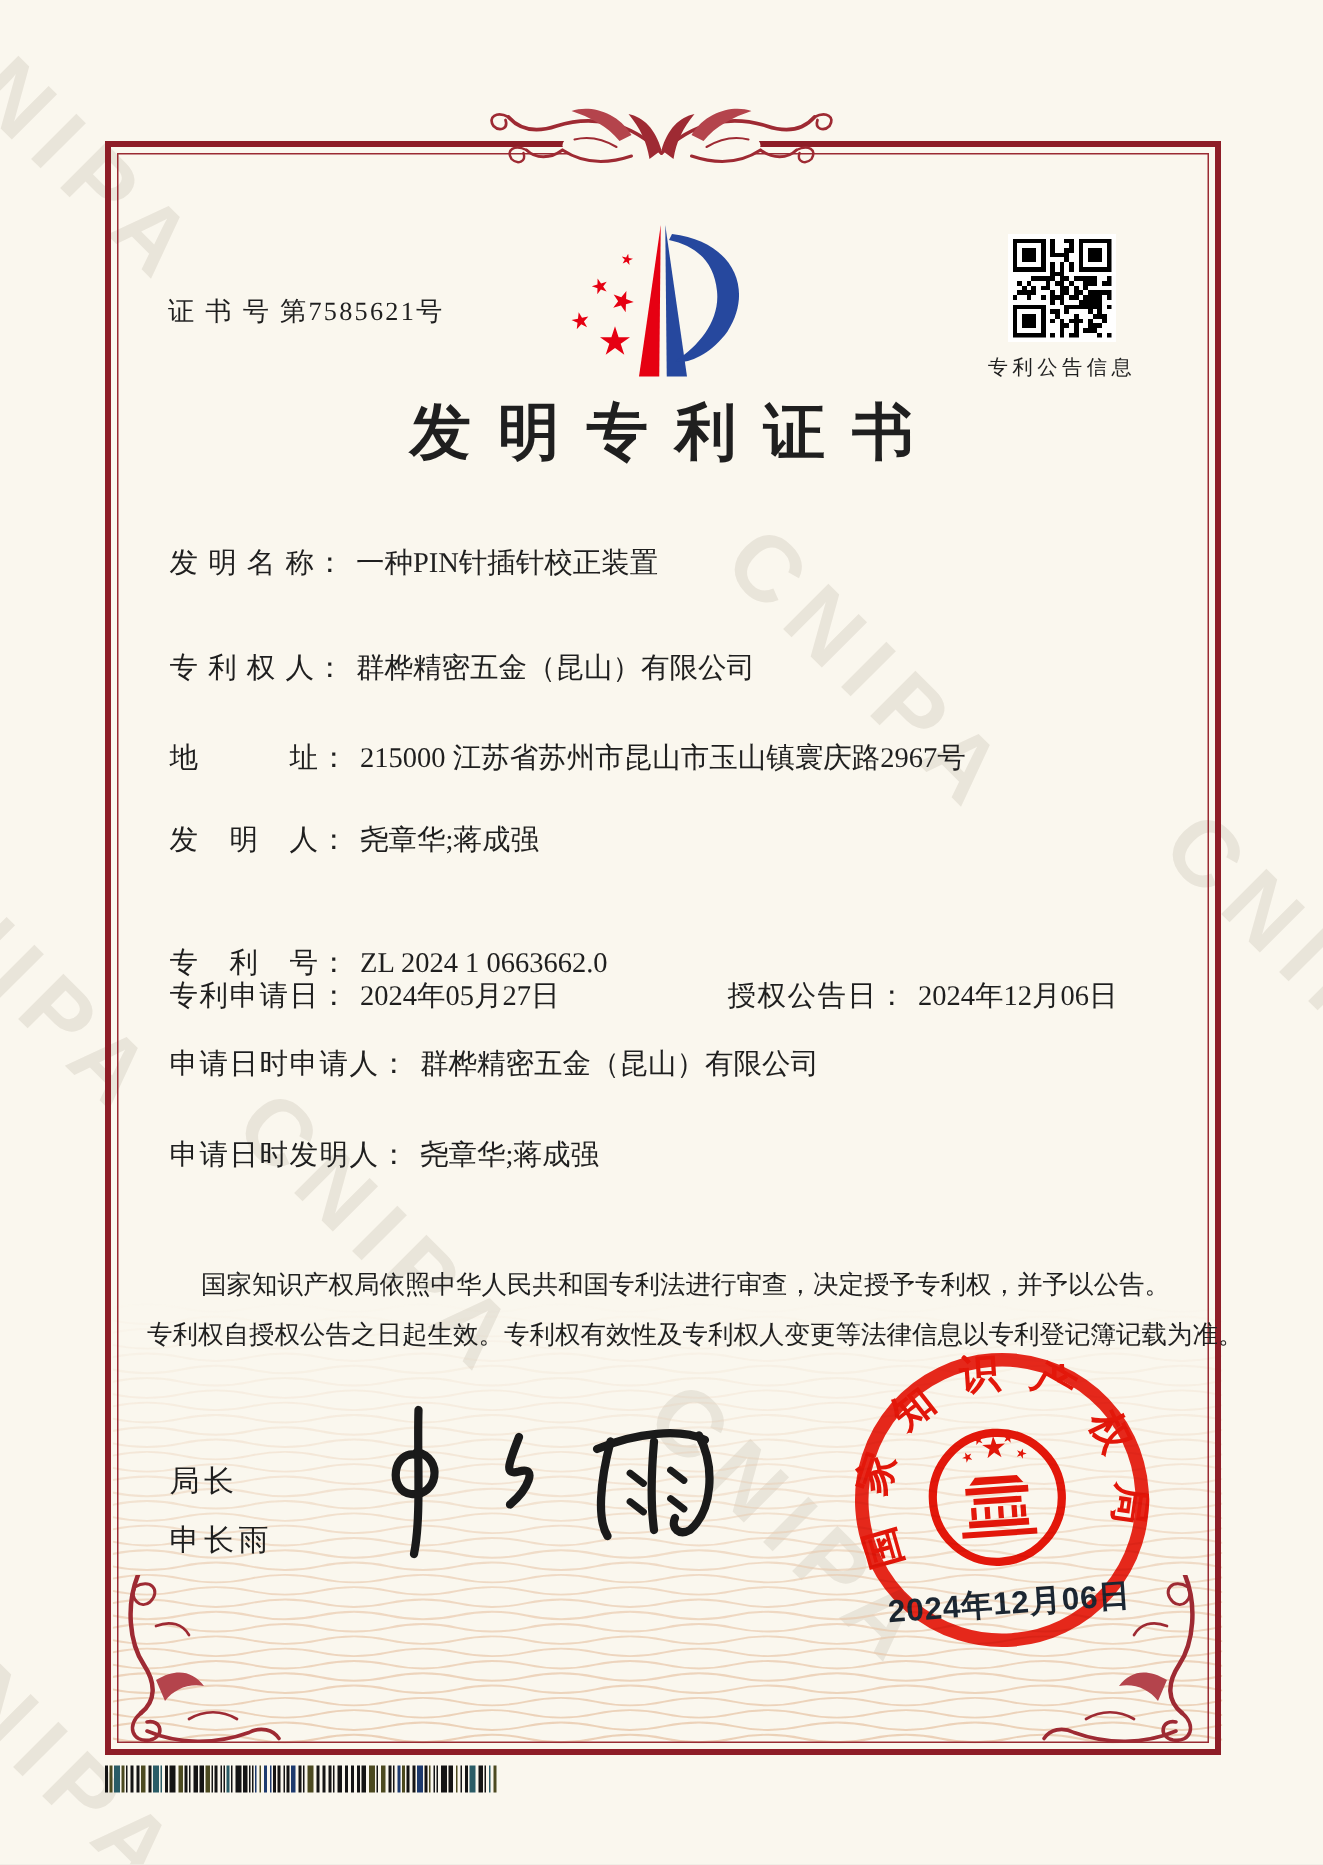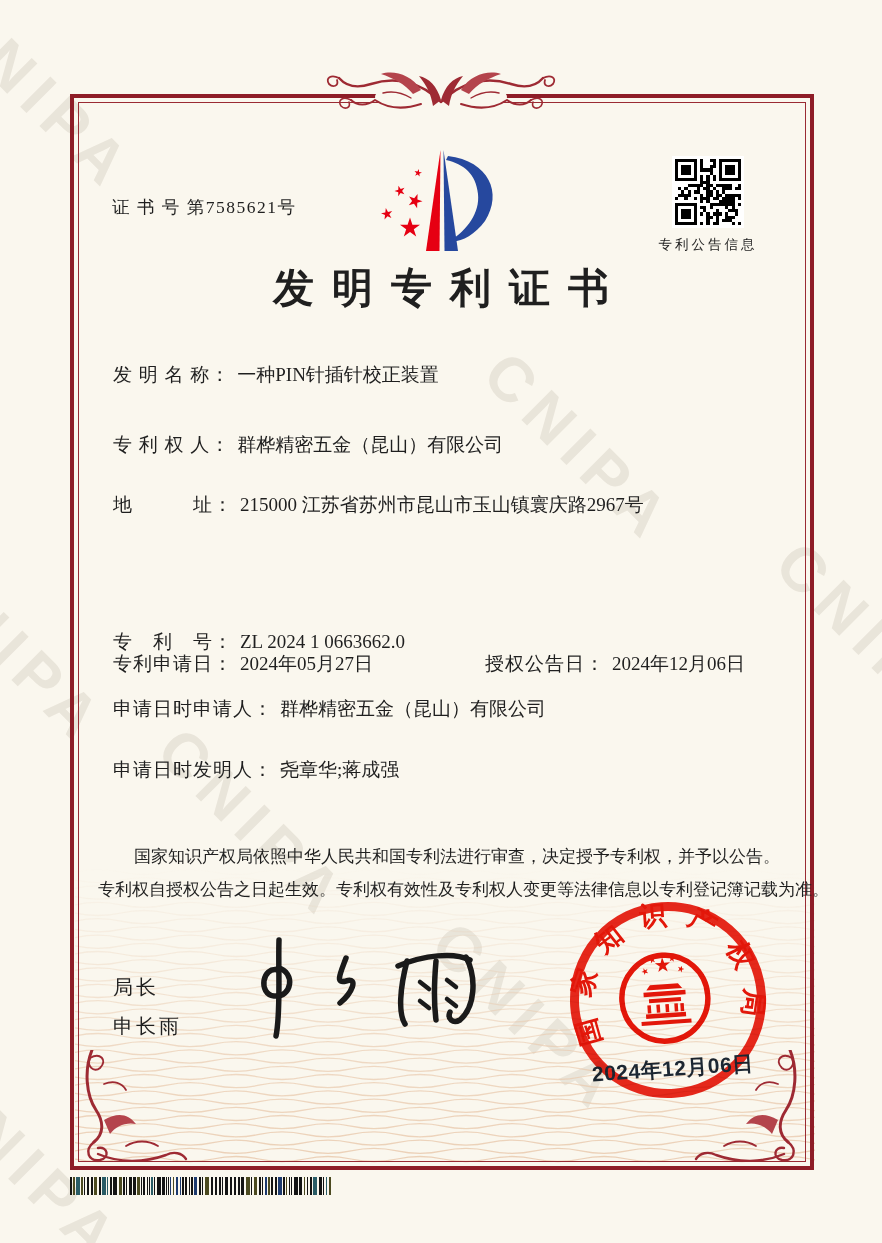--- a/index.html
+++ b/index.html
@@ -290,20 +290,21 @@
         <rect x="20" y="20" width="1" height="1" fill="#000"></rect>
       </svg>
   </div>
   <div class="qr-label">专利公告信息</div>
 
   <div class="title">发明专利证书</div>
 
   <div class="row" style="top:432px"><span class="lbl">专 利 权 人：</span><span class="val">群桦精密五金（昆山）有限公司</span></div>
   <div class="row" style="top:362px"><span class="lbl">发 明 名 称：</span><span class="val">一种PIN针插针校正装置</span></div>
   <div class="row" style="top:492px"><span class="lbl">地　　　址：</span><span class="val">215000 江苏省苏州市昆山市玉山镇寰庆路2967号</span></div>
+  <div class="row" style="top:547px"><span class="lbl">发　明　人：</span><span class="val">尧章华;蒋成强</span></div>
 
   <div class="row" style="top:629px"><span class="lbl">专　利　号：</span><span class="val">ZL 2024 1 0663662.0</span></div>
   <div class="row" style="top:651px"><span class="lbl">专利申请日：</span><span class="val">2024年05月27日</span></div>
   <div class="row rcol" style="top:651px"><span class="lbl">授权公告日：</span><span class="val">2024年12月06日</span></div>
 
   <div class="row" style="top:696px"><span class="lbl">申请日时申请人：</span><span class="val">群桦精密五金（昆山）有限公司</span></div>
   <div class="row" style="top:757px"><span class="lbl">申请日时发明人：</span><span class="val">尧章华;蒋成强</span></div>
 
   <div class="para">
     <div class="l1">国家知识产权局依照中华人民共和国专利法进行审查，决定授予专利权，并予以公告。</div>

